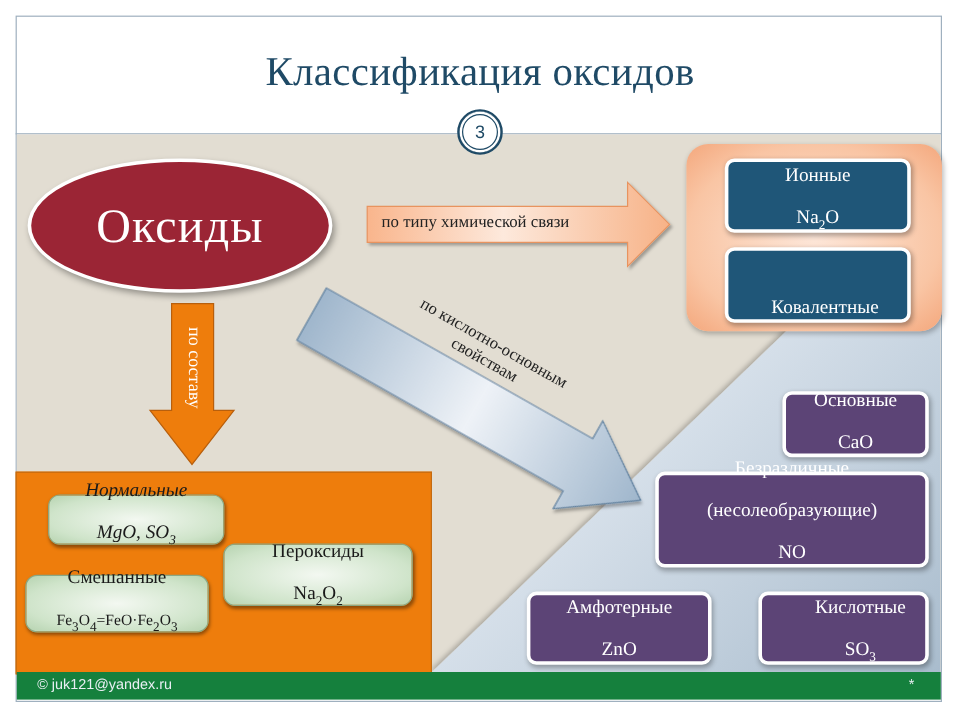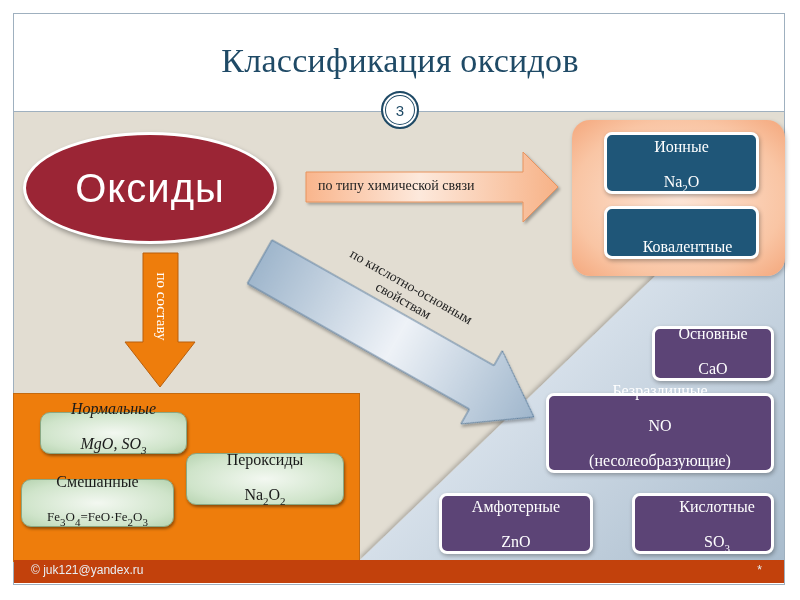--- a/index.html
+++ b/index.html
@@ -3,26 +3,26 @@
 <meta charset="utf-8">
 <style>
   html, body { margin:0; padding:0; }
   body { width:800px; height:600px; background:#ffffff; position:relative; overflow:hidden; font-family:"DejaVu Serif", serif; }
   .frame { position:absolute; left:13px; top:13px; width:772px; height:572px; border:1px solid #9fb0bf; box-sizing:border-box; }
   .title { position:absolute; left:0; top:42px; width:800px; text-align:center; font-family:"Liberation Serif", serif; font-size:34px; color:#1f4a66; letter-spacing:0.3px; }
   .title-line { position:absolute; left:13px; top:111px; width:772px; height:1px; background:#9fb0bf; }
   .content { position:absolute; left:14px; top:112px; width:770px; height:448px; background:#e2ddd2; overflow:hidden; }
   .content svg.bg { position:absolute; left:0; top:0; }
   .num-circle { position:absolute; left:381px; top:91px; width:38px; height:38px; border-radius:50%; background:#fff; border:2px solid #1f4a66; box-sizing:border-box; display:flex; align-items:center; justify-content:center; font-family:"Liberation Sans", sans-serif; font-size:15px; color:#1f4a66; box-shadow: inset 0 0 0 2px #fff, inset 0 0 0 3px #1f4a66; }
-  .footer { position:absolute; left:14px; top:560px; width:770px; height:23px; background:#c2410c; }
+  .footer { position:absolute; left:14px; top:560px; width:770px; height:23px; background:#15803d; }
   .footer .copy { position:absolute; left:17px; top:3px; font-family:"Liberation Sans", sans-serif; font-size:12px; color:#e8eef3; }
   .footer .star { position:absolute; right:22px; top:3px; font-family:"Liberation Sans", sans-serif; font-size:12px; color:#e8eef3; }
 
   .ellipse { position:absolute; left:23px; top:132px; width:254px; height:112px; border-radius:50%; background:#9b2535; border:3px solid #fff; box-sizing:border-box; box-shadow: 2px 3px 5px rgba(0,0,0,0.35); display:flex; align-items:center; justify-content:center; }
-  .ellipse span { font-family:Liberation Sans, sans-serif; font-size:40px; color:#fff; letter-spacing:1px; }
+  .ellipse span { font-family:Liberation Serif, serif; font-size:40px; color:#fff; letter-spacing:1px; }
 
   .arrow-label { position:absolute; font-family:"Liberation Serif", serif; color:#222; }
   .peach { position:absolute; left:572px; top:120px; width:213px; height:156px; border-radius:18px; background: radial-gradient(ellipse at center, #fde6d8 0%, #f9c5a4 70%, #f4a77c 100%); box-shadow: 1px 2px 4px rgba(0,0,0,0.25); }
   .tbox { position:absolute; border:3px solid #fff; border-radius:8px; box-sizing:border-box; color:#fff; text-align:center; font-family:"Liberation Serif", serif; font-size:16px; line-height:19px; display:flex; flex-direction:column; justify-content:flex-end; box-shadow: 1px 2px 4px rgba(0,0,0,0.3); gap: 16px; }
   .tbox.blue { background:#1f5678; }
   .tbox.purple { background:#5c4476; }
   .tbox.green { background: radial-gradient(ellipse at center, #f3f8f1 0%, #cfe4ca 70%, #b6d3b0 100%); color:#1a1a1a; border:1px solid #8aa884; border-radius:10px; box-shadow: 1px 2px 3px rgba(0,0,0,0.4); }
   sub { font-size:11px; vertical-align:-5px; line-height:0; }
 
   .orange-box { position:absolute; left:13px; top:393px; width:347px; height:169px; background:#ee7d0c; border:1px solid #c46a10; box-sizing:border-box; }
@@ -87,21 +87,21 @@
 <div style="position:absolute;left:292px;top:278px;width:230px;text-align:center;transform:rotate(29.5deg);transform-origin:center;font-family:'Liberation Serif',serif;font-size:14px;line-height:16px;color:#222;">
   <div>по кислотно-основным</div>
   <div>свойствам</div>
 </div>
 
 <div class="peach"></div>
 <div class="tbox blue" style="left:604px;top:132px;width:155px;height:62px;">
   <div>Ионные</div>
   <div><span>Na</span><sub>2</sub><span>O</span></div>
 </div>
-<div class="tbox blue" style="left:604px;top:206px;width:155px;height:53px;padding-left:12px;">
+<div class="tbox blue" style="left:604px;top:206px;width:155px;height:63px;padding-left:12px;">
   <div>Ковалентные</div>
 </div>
 
 <div class="orange-box"></div>
 <div class="tbox green" style="left:40px;top:412px;width:147px;height:42px;font-style:italic;">
   <div>Нормальные</div>
   <div><span>MgO, SO</span><sub>3</sub></div>
 </div>
 <div class="tbox green" style="left:21px;top:479px;width:153px;height:48px;">
   <div>Смешанные</div>
@@ -111,22 +111,22 @@
   <div>Пероксиды</div>
   <div><span>Na</span><sub>2</sub><span>O</span><sub>2</sub></div>
 </div>
 
 <div class="tbox purple" style="left:652px;top:326px;width:122px;height:55px;">
   <div>Основные</div>
   <div>CaO</div>
 </div>
 <div class="tbox purple" style="left:546px;top:393px;width:228px;height:80px;">
   <div>Безразличные</div>
+  <div>(несолеобразующие)</div>
   <div>NO</div>
-  <div>(несолеобразующие)</div>
 </div>
 <div class="tbox purple" style="left:439px;top:493px;width:154px;height:61px;">
   <div>Амфотерные</div>
   <div>ZnO</div>
 </div>
 <div class="tbox purple" style="left:632px;top:493px;width:142px;height:61px;padding-left:28px;">
   <div>Кислотные</div>
   <div><span>SO</span><sub>3</sub></div>
 </div>
 

